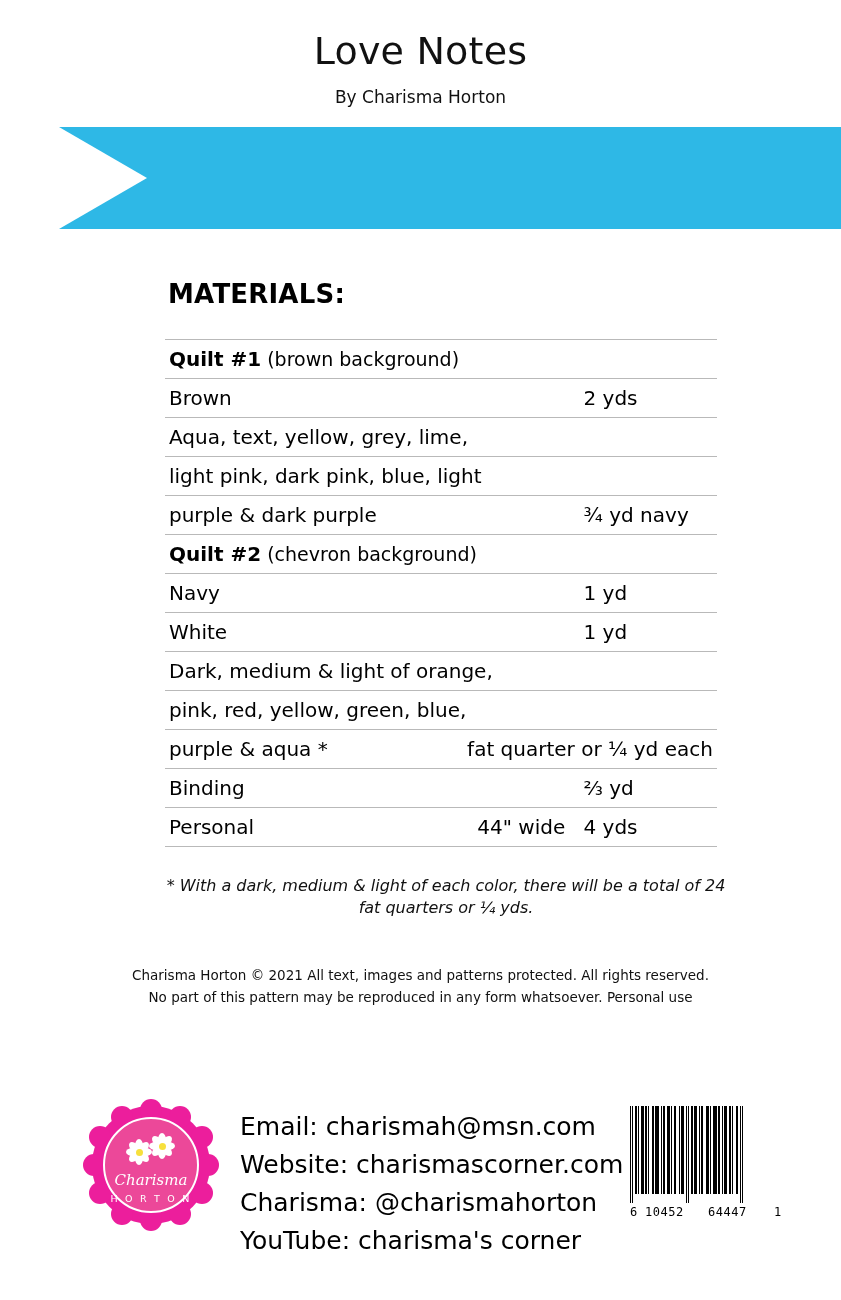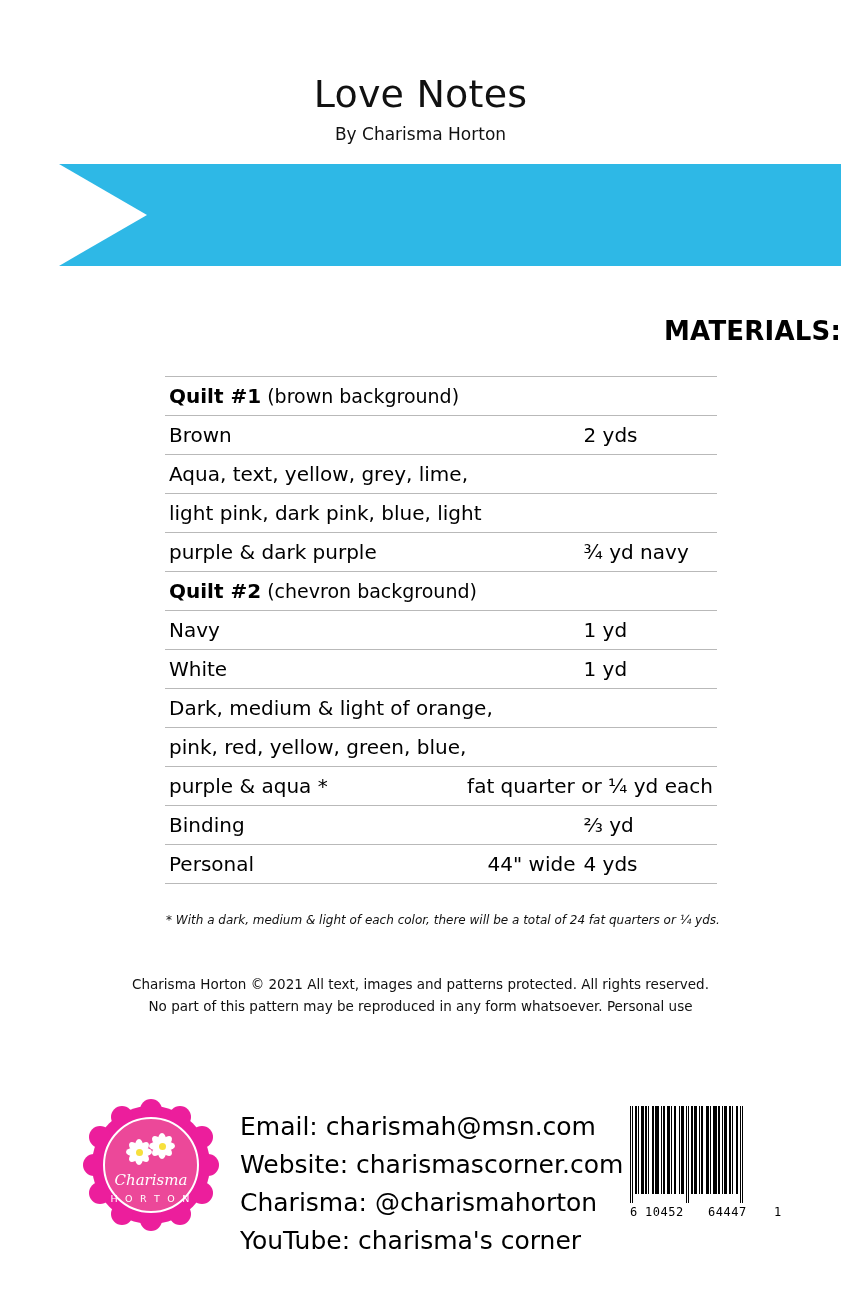--- a/index.html
+++ b/index.html
@@ -12,34 +12,34 @@
     height: 1300px;
     position: relative;
     font-family: "DejaVu Sans", sans-serif;
     color: #000;
     overflow: hidden;
   }
 
   
   .header {
     text-align: center;
-    padding-top: 75px;
+    padding-top: 32px;
   }
   .title {
     font-family: "DejaVu Sans", sans-serif;
     font-size: 38px;
     font-weight: 400;
     letter-spacing: 0.2px;
     line-height: 1.05;
     color: #111;
   }
   .byline {
     font-size: 17px;
     font-weight: 400;
-    margin-top: 9px;
+    margin-top: 15px;
     color: #111;
   }
 
   
   .banner-wrap {
     position: relative;
     margin-top: 20px;
     height: 102px;
   }
   .banner {
@@ -62,53 +62,53 @@
 
   
   .content {
     padding: 0 0 0 0;
   }
   .materials-heading {
     font-size: 26px;
     font-weight: 700;
     margin: 50px 0 0 168px;
     letter-spacing: 0.2px;
-    text-align: right;
   }
 
   table.materials {
     margin: 30px 0 0 165px;
     width: 543px;
     border-collapse: collapse;
   }
   table.materials td {
     border-bottom: 1px solid #b9b9b9;
     padding: 8px 4px 7px 4px;
     font-size: 20px;
     font-weight: 400;
     vertical-align: bottom;
     line-height: 1.15;
     white-space: nowrap;
   }
   table.materials tr:first-child td { border-top: 1px solid #b9b9b9; }
   td.label { text-align: left; }
-  td.mid   { text-align: right; padding-right: 10px; }
+  td.mid   { text-align: center; padding-right: 10px; }
   td.amt   { }
   .qh { font-weight: 700; font-size: 20px; }
   .qh-sub { font-weight: 400; font-size: 19px; }
   .bold-row td { font-weight: 700; }
 
   
   .footnote {
     margin: 28px 0 0 166px;
     width: 560px;
     font-style: italic;
-    font-size: 12px;
+    font-size: 16px;
     line-height: 1.38;
     color: #111;
+    text-align: center;
   }
 
   
   .copyright {
     margin: 46px auto 0 auto;
     width: 660px;
     text-align: center;
     font-size: 13.5px;
     line-height: 1.62;
     color: #111;

